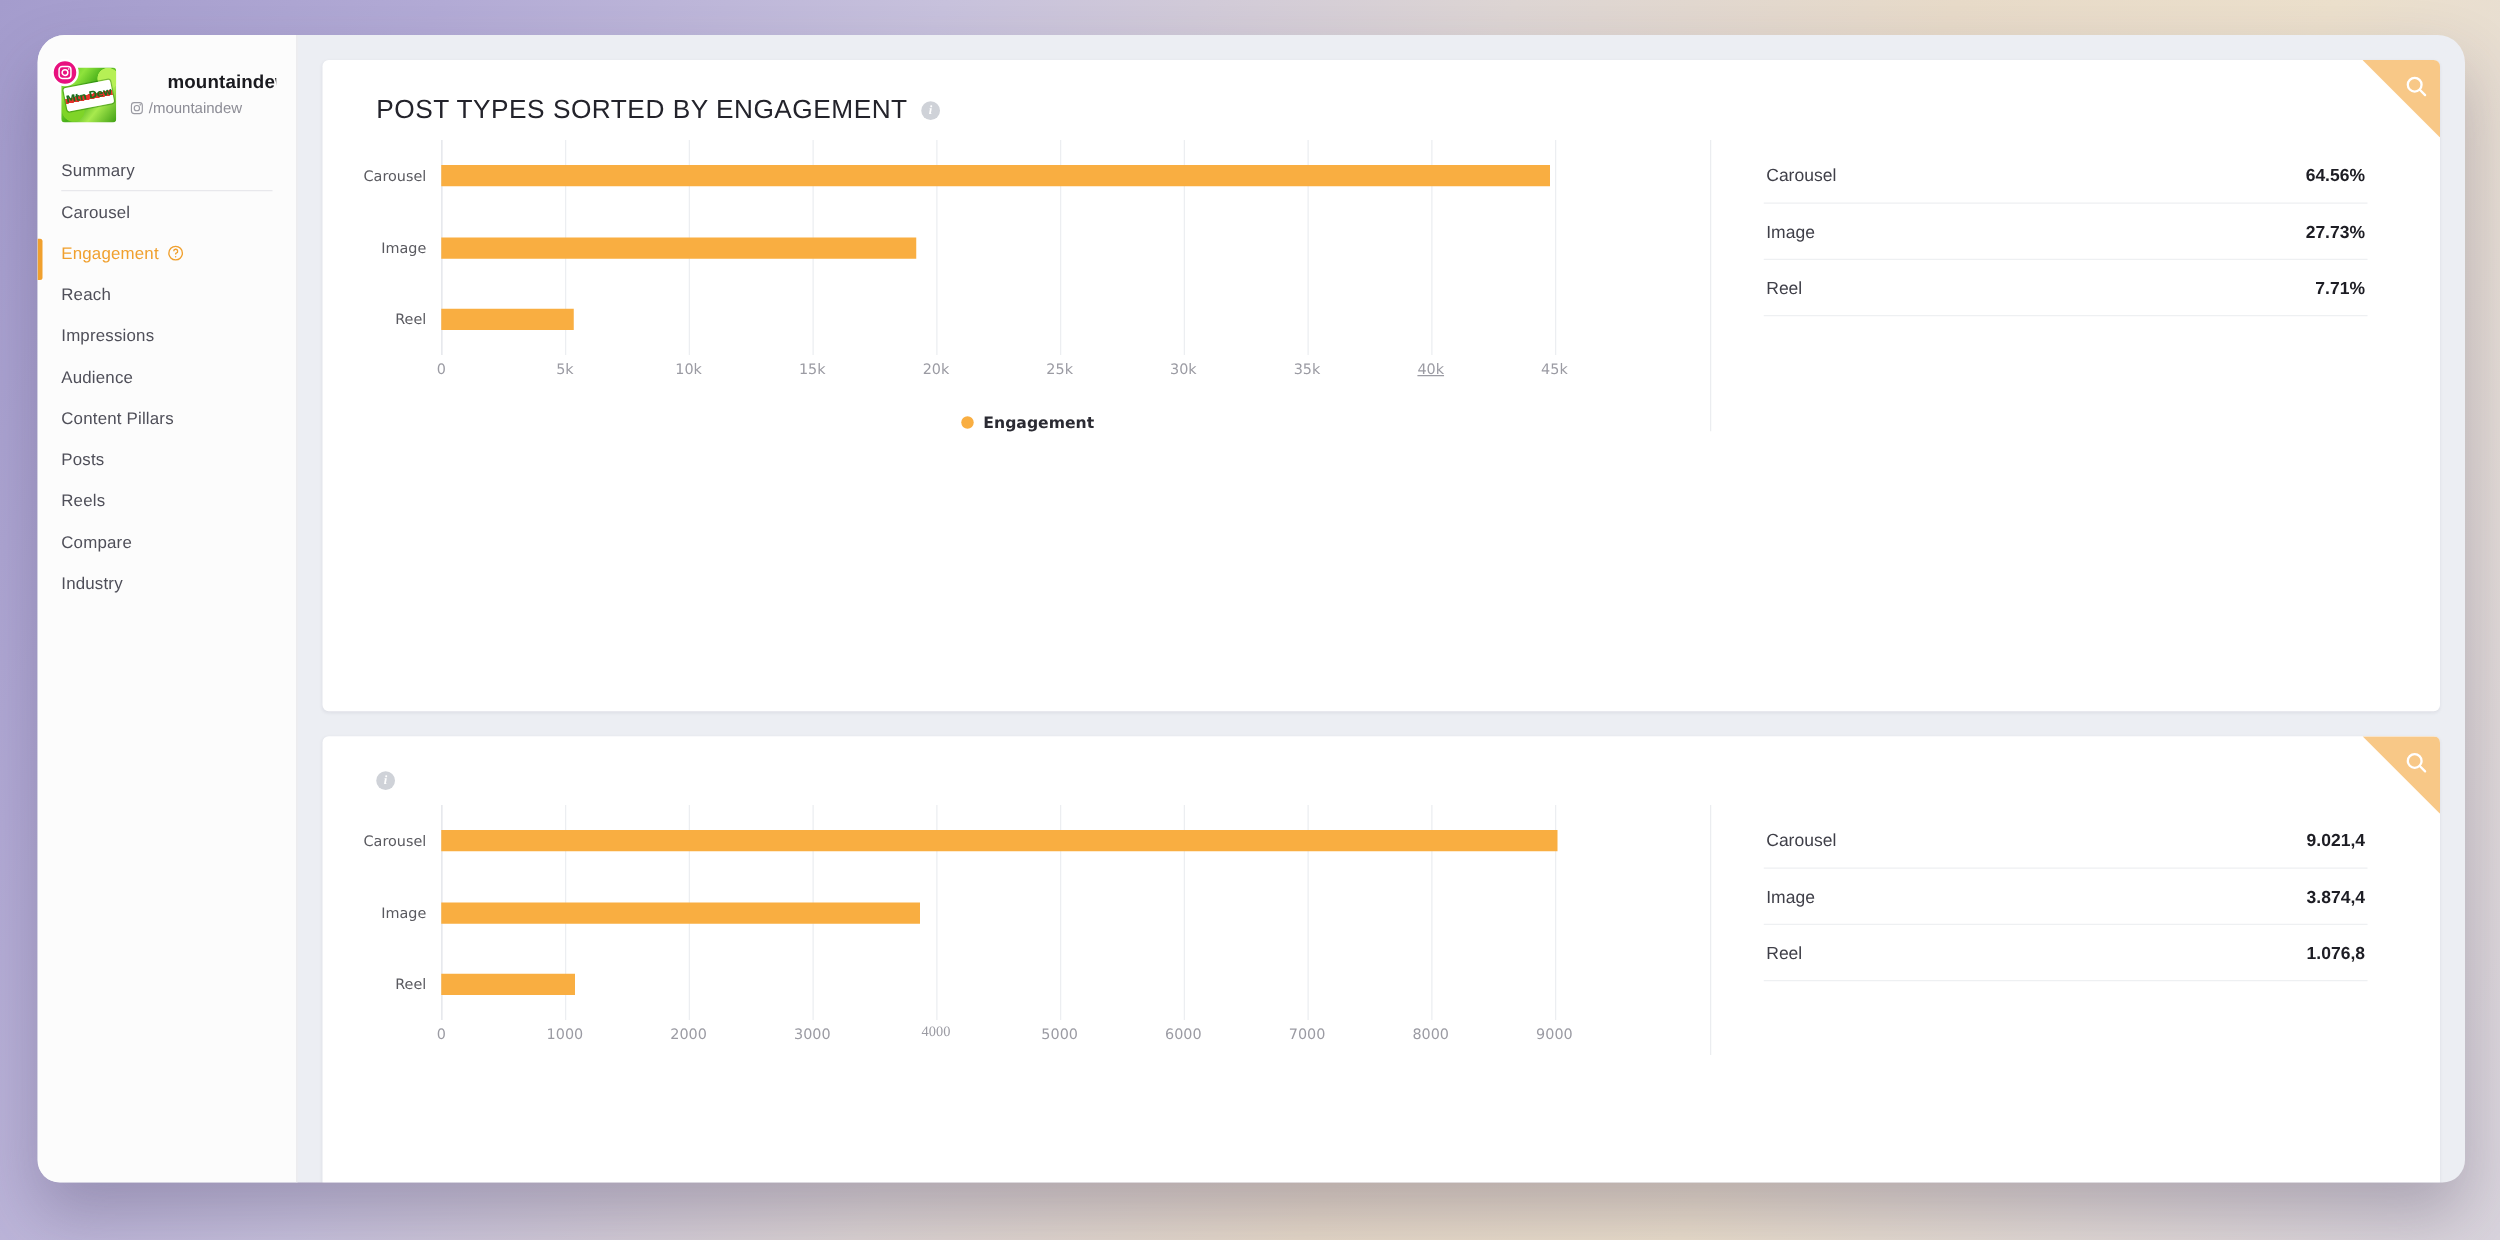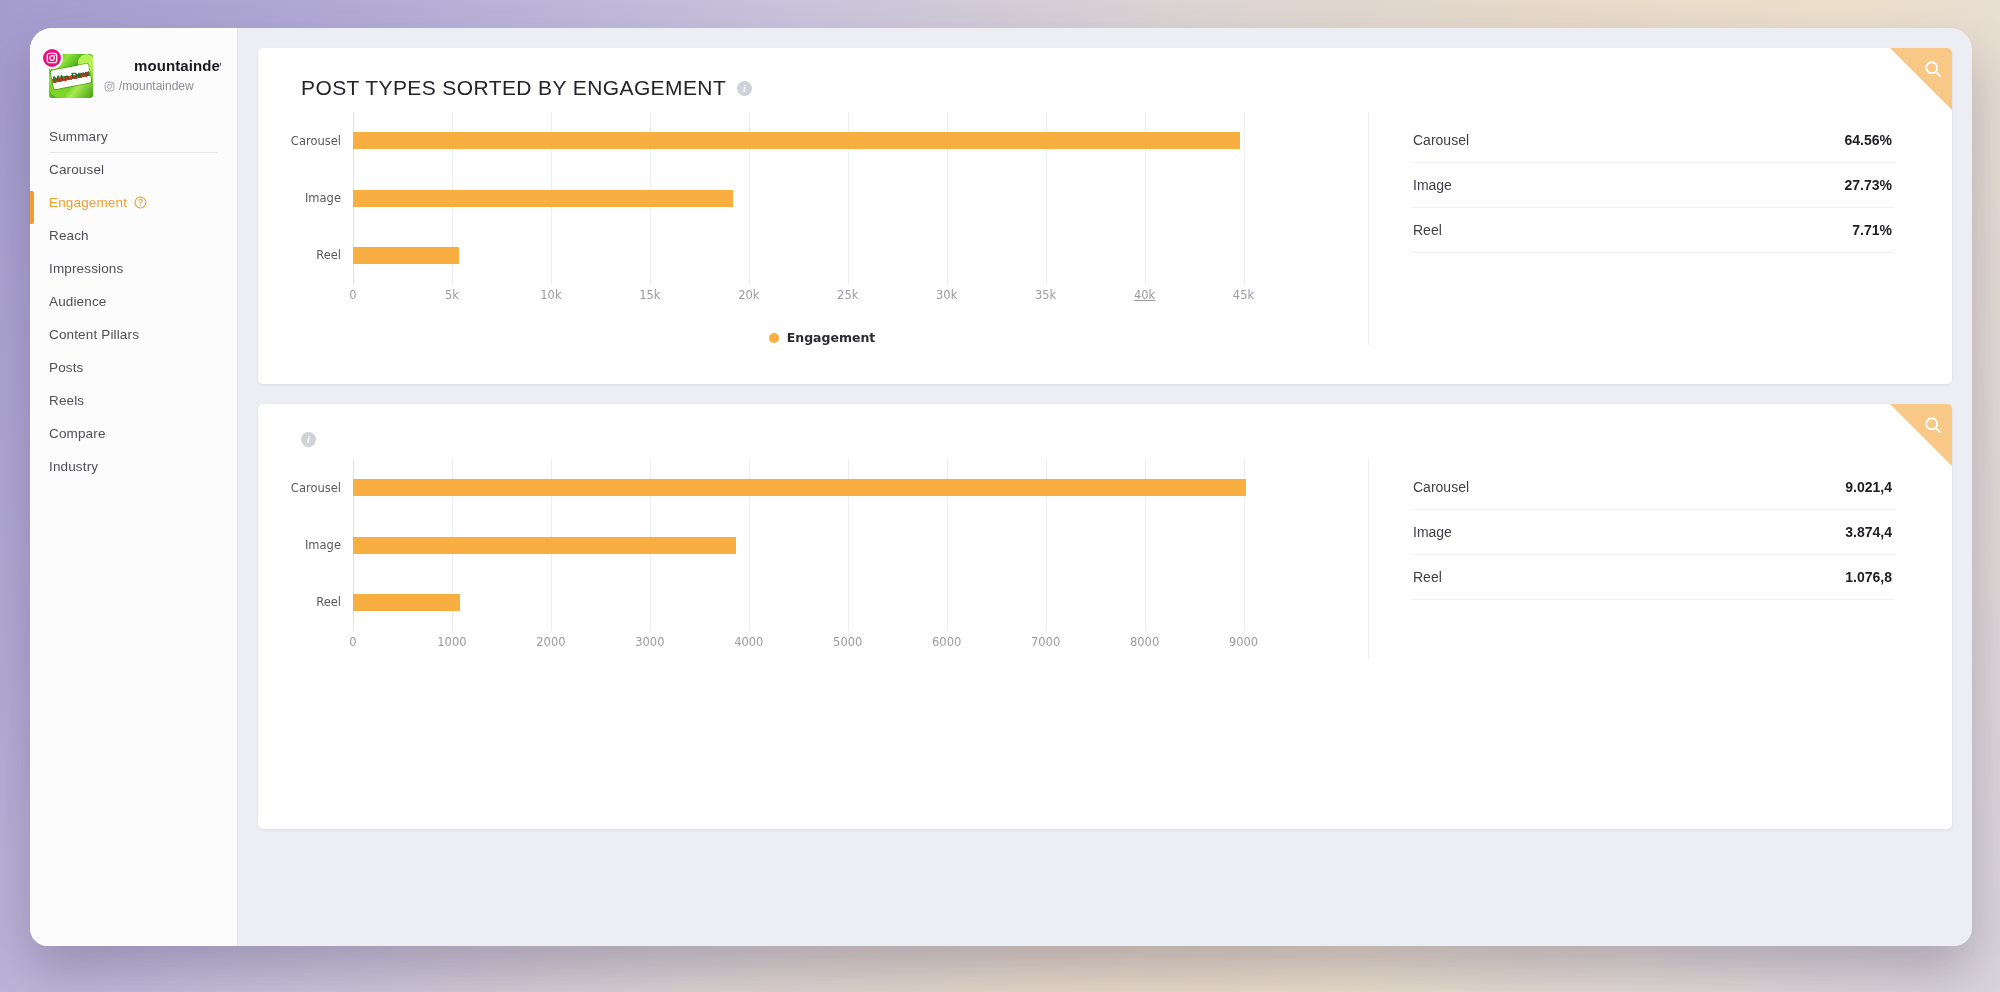--- a/index.html
+++ b/index.html
@@ -101,21 +101,21 @@
   }
   .card {
     position: relative;
     background: #fff;
     border-radius: 5px;
     box-shadow: 0 1px 3px rgba(30,30,60,.07);
     overflow: hidden;
     margin-bottom: 20px;
     padding: 28px 0 0 0;
   }
-  .card-1 { height: 336px; }
+  .card-1 { height: 521px; }
   .card-2 { height: 425px; }
 
   .corner-ribbon {
     position: absolute; right: 0; top: 0;
     width: 62px; height: 62px; overflow: hidden; cursor: pointer;
   }
   .corner-ribbon .tri {
     position: absolute; right: 0; top: 0;
     width: 0; height: 0;
     border-top: 62px solid #f8c887;
@@ -401,21 +401,21 @@
                     <span class="bar-label">Reel</span>
                     <div class="bar" style="width: 11.3347%; background: rgb(249, 174, 65);"></div>
                   </div>
                 </div>
             </div>
             <div class="xticks" id="ticks2">
                 <div class="xtick" style="left: 0%;">0</div>
                 <div class="xtick" style="left: 10.5263%;">1000</div>
                 <div class="xtick" style="left: 21.0526%;">2000</div>
                 <div class="xtick" style="left: 31.5789%;">3000</div>
-                <div class="xtick" style="left: 42.1053%;">4000</div>
+                <div class="xtick" style="left: 42.1053%; font-family: Liberation Serif, serif;">4000</div>
                 <div class="xtick" style="left: 52.6316%;">5000</div>
                 <div class="xtick" style="left: 63.1579%;">6000</div>
                 <div class="xtick" style="left: 73.6842%;">7000</div>
                 <div class="xtick" style="left: 84.2105%;">8000</div>
                 <div class="xtick" style="left: 94.7368%; text-align: center;">9000</div>
               </div>
           </div>
         </div>
 
         <div class="table-col divided">

